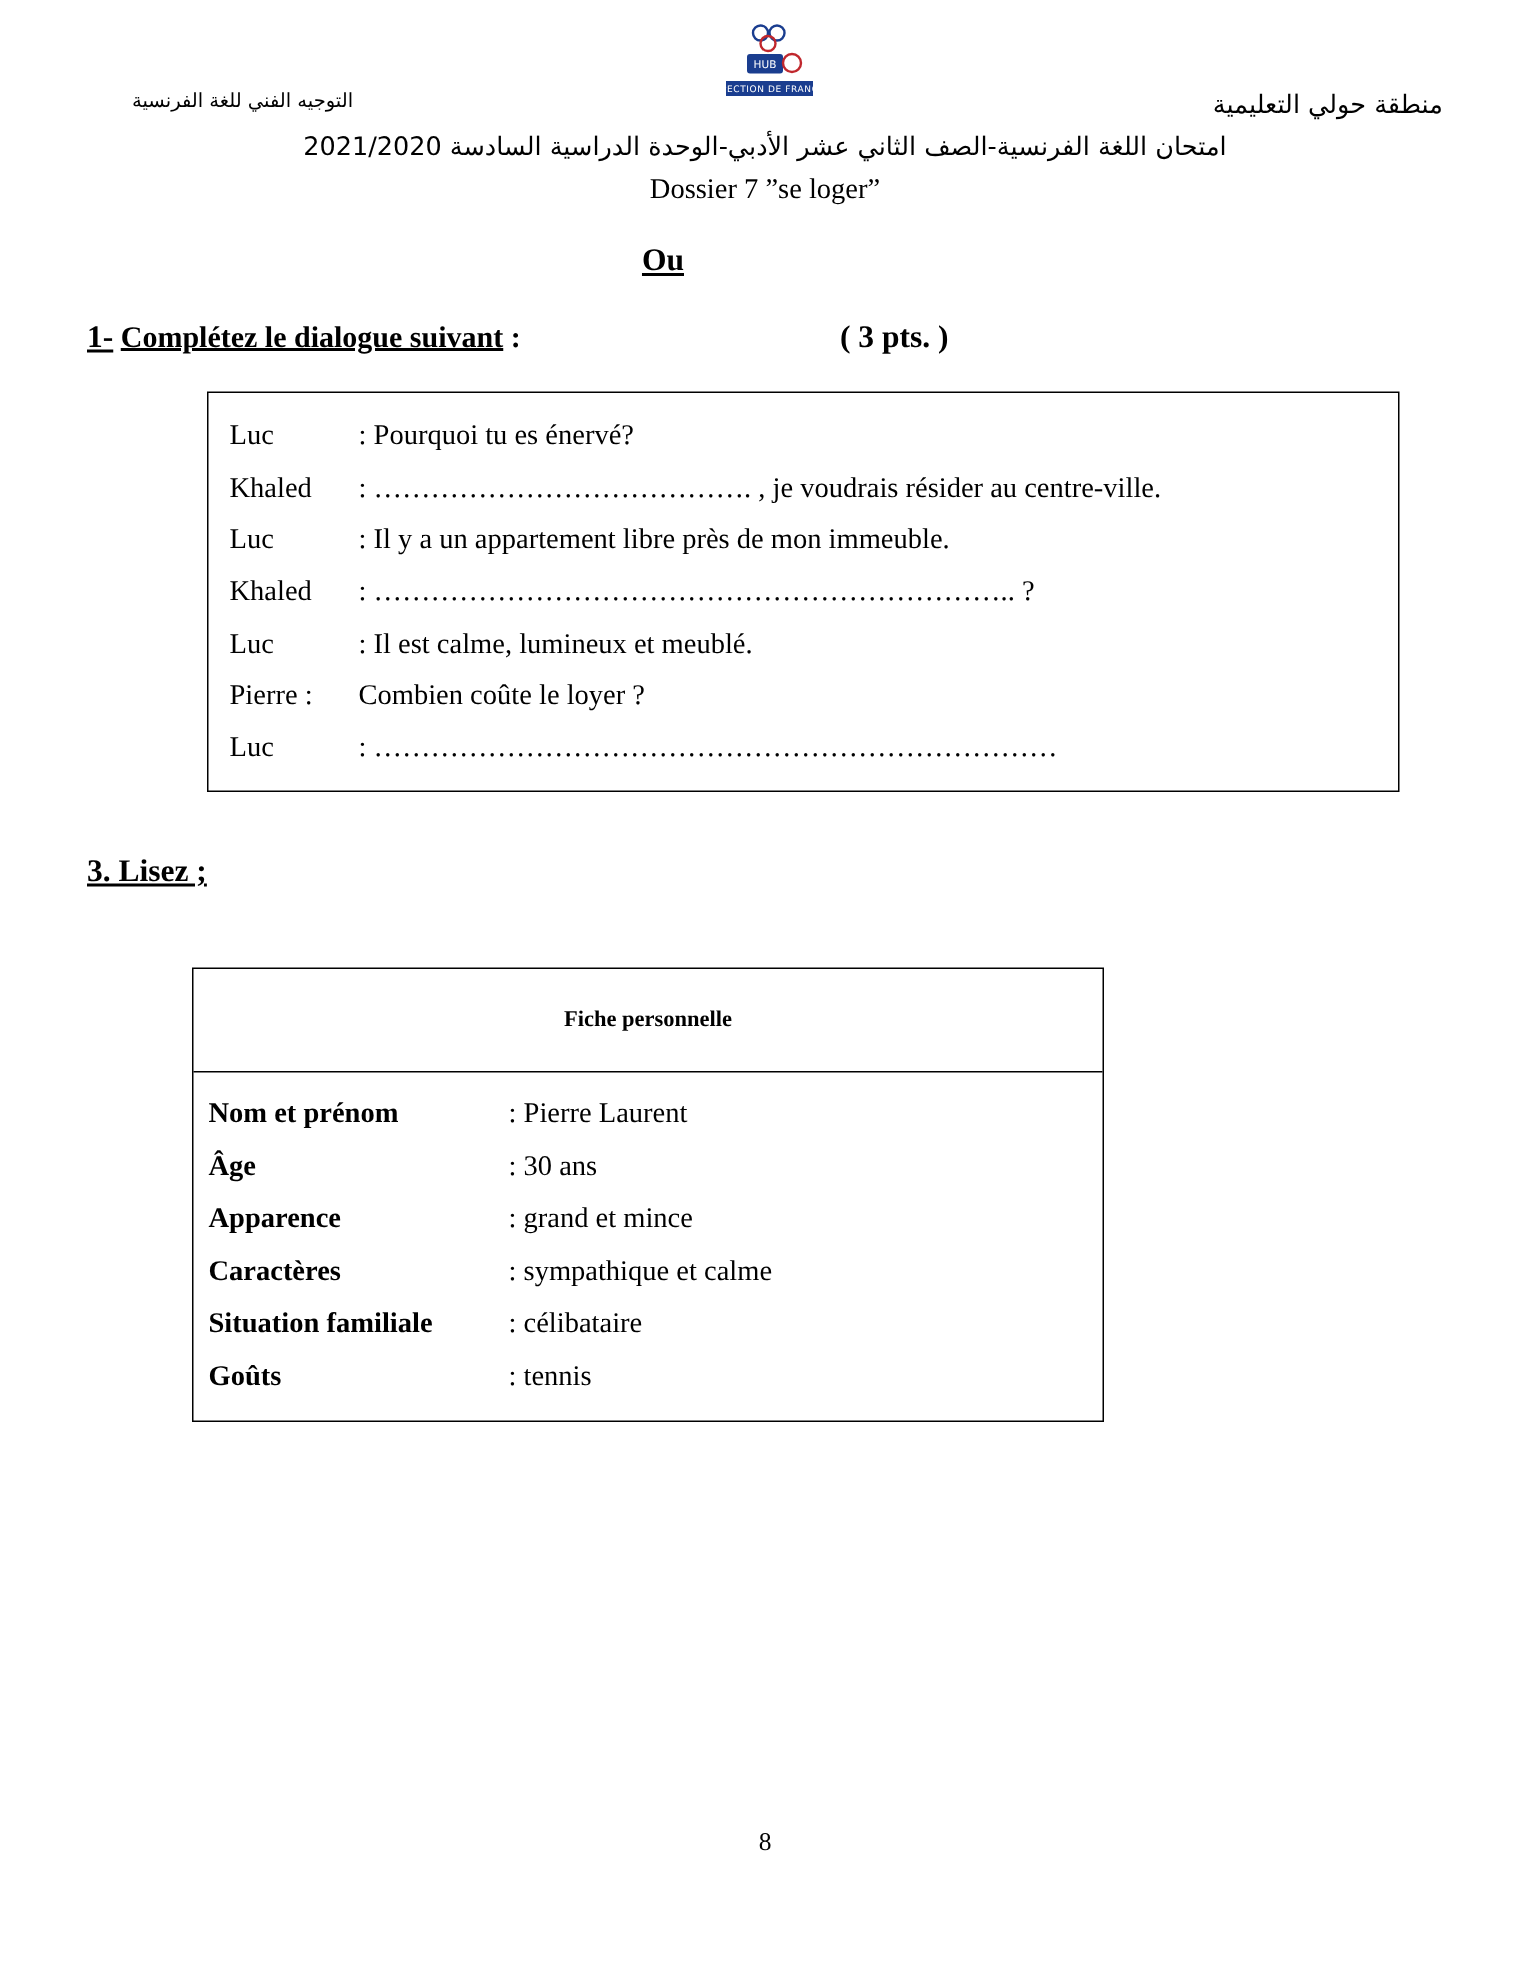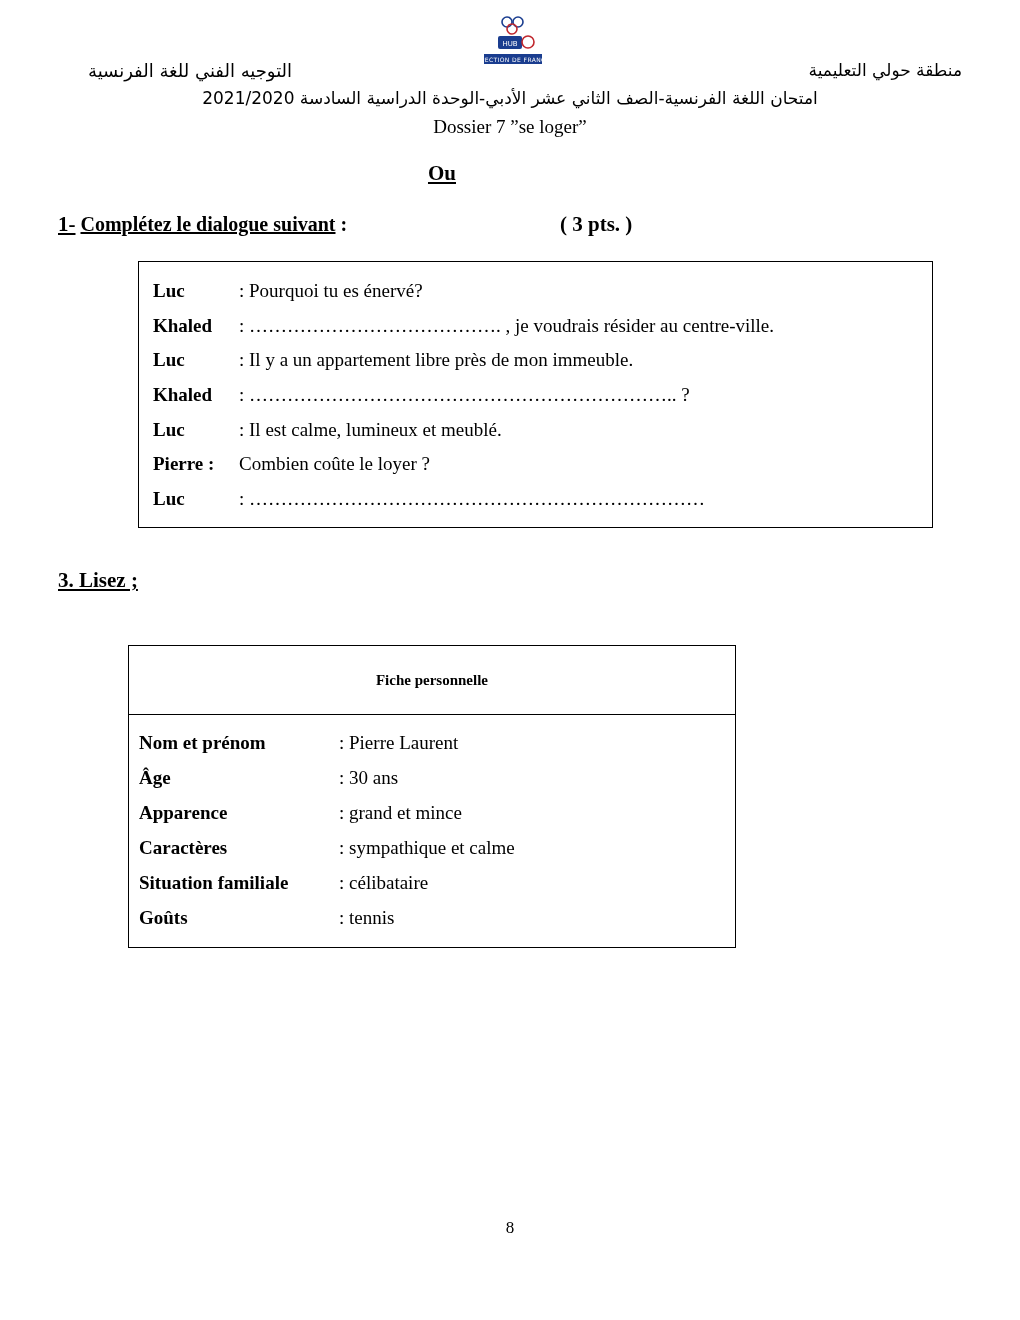--- a/index.html
+++ b/index.html
@@ -37,21 +37,21 @@
     width: 70px;
     height: 62px;
     text-align: left;
   }
   .logo svg { display: block; }
 
   .hdr-left {
     position: absolute;
     left: 88px;
     top: 60px;
-    font-size: 18px;
+    font-size: 13px;
     direction: rtl;
     font-family: "DejaVu Sans", sans-serif;
   }
   .hdr-right {
     position: absolute;
     right: 58px;
     top: 60px;
     font-size: 17px;
     direction: rtl;
     font-family: "DejaVu Sans", sans-serif;
@@ -119,21 +119,21 @@
     padding: 12px 0 10px 0;
   }
   .d-line {
     display: flex;
     align-items: baseline;
     font-size: 19px;
     padding: 5px 0 5px 14px;
     line-height: 1.3;
   }
   .d-name {
-    font-weight: bold;
+    font-weight: normal;
     min-width: 86px;
     flex: 0 0 auto;
   }
   .d-text {
     flex: 1 1 auto;
   }
 
   
   .ex2-title {
     position: absolute;

